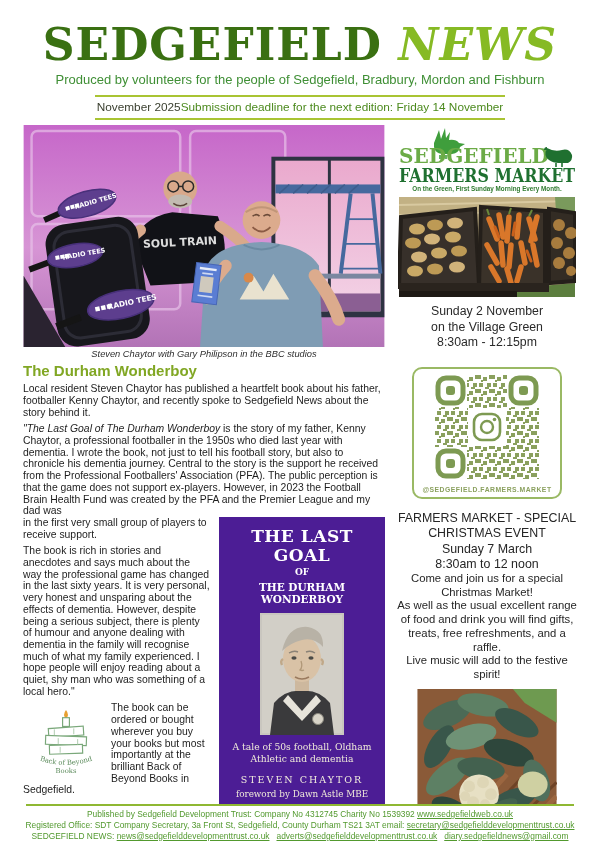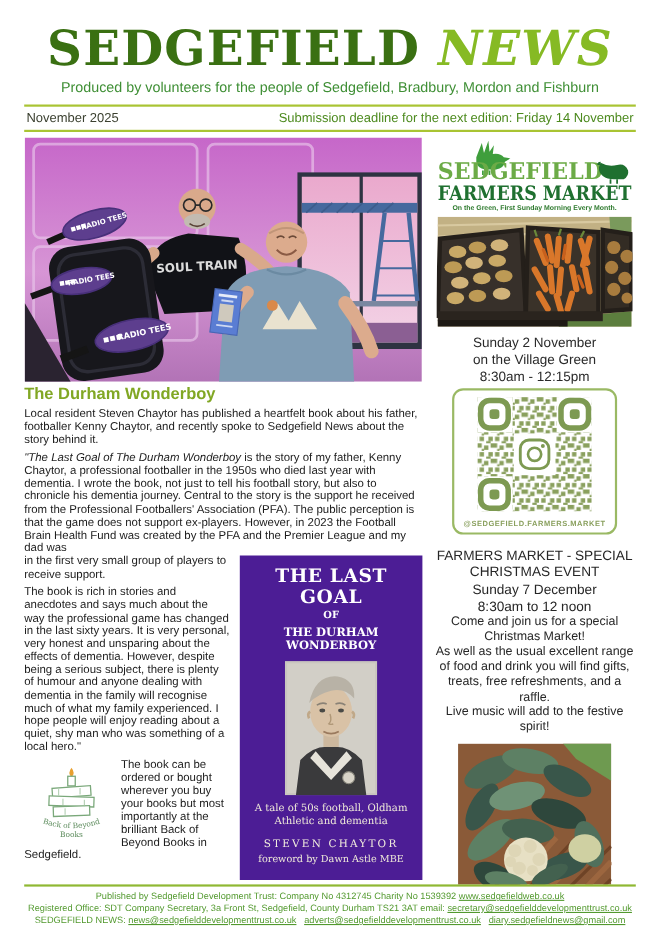--- a/index.html
+++ b/index.html
@@ -1,17 +1,17 @@
 <!DOCTYPE html>
 <html><head>
 <meta charset="utf-8">
 <style>
   html,body{margin:0;padding:0;background:#ffffff;}
   .page{width:600px;height:848px;background:#fff;font-family:"Liberation Sans",sans-serif;
-        display:flex;flex-direction:column;box-sizing:border-box;overflow:hidden;}
+        display:flex;flex-direction:column;box-sizing:border-box;overflow:hidden;align-items:center;}
   
   .masthead{text-align:center;padding-top:22px;}
   .mast-title{font-family:"DejaVu Serif",serif;font-size:44px;line-height:1.05;margin:0;letter-spacing:1px;}
   .mast-main{color:#3a7012;font-weight:bold;}
   .mast-news{color:#86ba24;font-weight:bold;font-style:italic;}
   .mast-sub{margin:4px 0 8px;font-size:13px;color:#3f8f35;}
   
   .date-bar{margin:0 22px;border-top:2px solid #a9c433;border-bottom:2px solid #a9c433;
             display:flex;justify-content:space-between;align-items:center;padding:3px 2px 4px;font-size:11.8px;}
   .date-issue{color:#3b4030;}
@@ -37,21 +37,21 @@
   .bc-t3{font-size:10.5px;font-weight:bold;margin-top:3px;}
   .bc-photo{display:block;margin:8px auto 2px;}
   .bc-tag{font-size:9.2px;color:#efe9d9;line-height:1.3;margin-top:6px;}
   .bc-author{font-size:9.5px;color:#f2edde;letter-spacing:2px;margin-top:9px;}
   .bc-fore{font-size:8.8px;color:#efe9d9;margin-top:3px;}
   
   .bob-logo{float:left;width:70px;margin:6px 10px 0 8px;}
   
   .fm-logo svg{display:block;margin:2px auto 4px;}
   .rc-photo svg{display:block;margin:0 auto;}
-  .event1{font-size:12.3px;color:#2a2a2a;white-space:pre-line;line-height:1.25;margin:7px 0 2px;}
+  .event1{font-size:12.3px;color:#2a2a2a;white-space:pre-line;line-height:1.25;margin:7px 0 16px;}
   .qr-card{display:inline-block;border:2px solid #9ab964;border-radius:10px;padding:6px 8px 4px;background:#fff;margin:1px 0 6px;}
   .qr-label{font-size:6.8px;color:#8aa05e;letter-spacing:.5px;margin-top:3px;font-weight:bold;}
   .xmas-head{font-size:12.4px;color:#262626;white-space:pre-line;line-height:1.22;margin:6px 0 0;}
   .xmas-body{font-size:11.3px;color:#262626;white-space:pre-line;line-height:1.22;margin:0 0 7px;}
   
   .footer{flex:0 0 auto;margin:0 22px;border-top:2px solid #8fb832;padding:3px 0 6px;text-align:center;
           font-size:8.4px;line-height:11px;color:#52992e;}
   .footer a,.footer .lnk{color:#52992e;text-decoration:underline;cursor:pointer;}
   .footer .lnk + .lnk{margin-left:7px;}
 </style>
@@ -182,20 +182,21 @@
               <line x1="30" y1="190" x2="56" y2="186" stroke="#151515" stroke-width="7"></line>
               <ellipse cx="98" cy="182" rx="34" ry="14" fill="#5d3e8e" stroke="#48307a" stroke-width="1.5"></ellipse>
               <rect x="72" y="179" width="4.5" height="4.5" fill="#fff"></rect>
                 <rect x="78" y="179" width="4.5" height="4.5" fill="#fff"></rect>
                 <rect x="84" y="179" width="4.5" height="4.5" fill="#fff"></rect>
               <text x="110" y="184" font-size="7.5" font-weight="bold" fill="#fff" text-anchor="middle" font-family="DejaVu Sans, sans-serif">RADIO TEES</text>
             </g>
           </g>
         </svg>
       </figure>
+      <div class="photo-caption">Steven Chaytor with Gary Philipson in the BBC studios</div>
 
       <h2 class="article-head">The Durham Wonderboy</h2>
 
       <div class="article-body">
         <p>Local resident Steven Chaytor has published a heartfelt book about his father, footballer Kenny Chaytor, and recently spoke to Sedgefield News about the story behind it.</p>
         <p class="joined"><span class="em">"The Last Goal of The Durham Wonderboy</span><span> is the story of my father, Kenny Chaytor, a professional footballer in the 1950s who died last year with dementia. I wrote the book, not just to tell his football story, but also to chronicle his dementia journey. Central to the story is the support he received from the Professional Footballers' Association (PFA). The public perception is that the game does not support ex-players. However, in 2023 the Football Brain Health Fund was created by the PFA and the Premier League and my dad was</span></p>
 
         <div class="book-cover">
           <div class="bc-t1">THE LAST GOAL</div>
           <div class="bc-t2">OF</div>
@@ -380,21 +381,21 @@
           <g>
             <rect x="39" y="39" width="26" height="26" rx="8" fill="none" stroke="#7d9a52" stroke-width="2.6"></rect>
             <circle cx="52" cy="52" r="6" fill="none" stroke="#7d9a52" stroke-width="2.4"></circle>
             <circle cx="59.5" cy="44.5" r="1.8" fill="#7d9a52"></circle>
           </g>
         </svg>
         <div class="qr-label">@SEDGEFIELD.FARMERS.MARKET</div>
       </div>
 
       <p class="xmas-head">FARMERS MARKET - SPECIAL CHRISTMAS EVENT
-Sunday 7 December
+Sunday 7 March
 8:30am to 12 noon</p>
       <p class="xmas-body">Come and join us for a special Christmas Market!
 As well as the usual excellent range of food and drink you will find gifts, treats, free refreshments, and a raffle.
 Live music will add to the festive spirit!</p>
 
       <div class="rc-photo">
         <svg width="140" height="157" viewBox="0 0 140 158">
           <rect width="140" height="158" fill="#8a5a38"></rect>
           <g stroke="#6e4326" stroke-width="3">
             <line x1="10" y1="158" x2="70" y2="90"></line>

